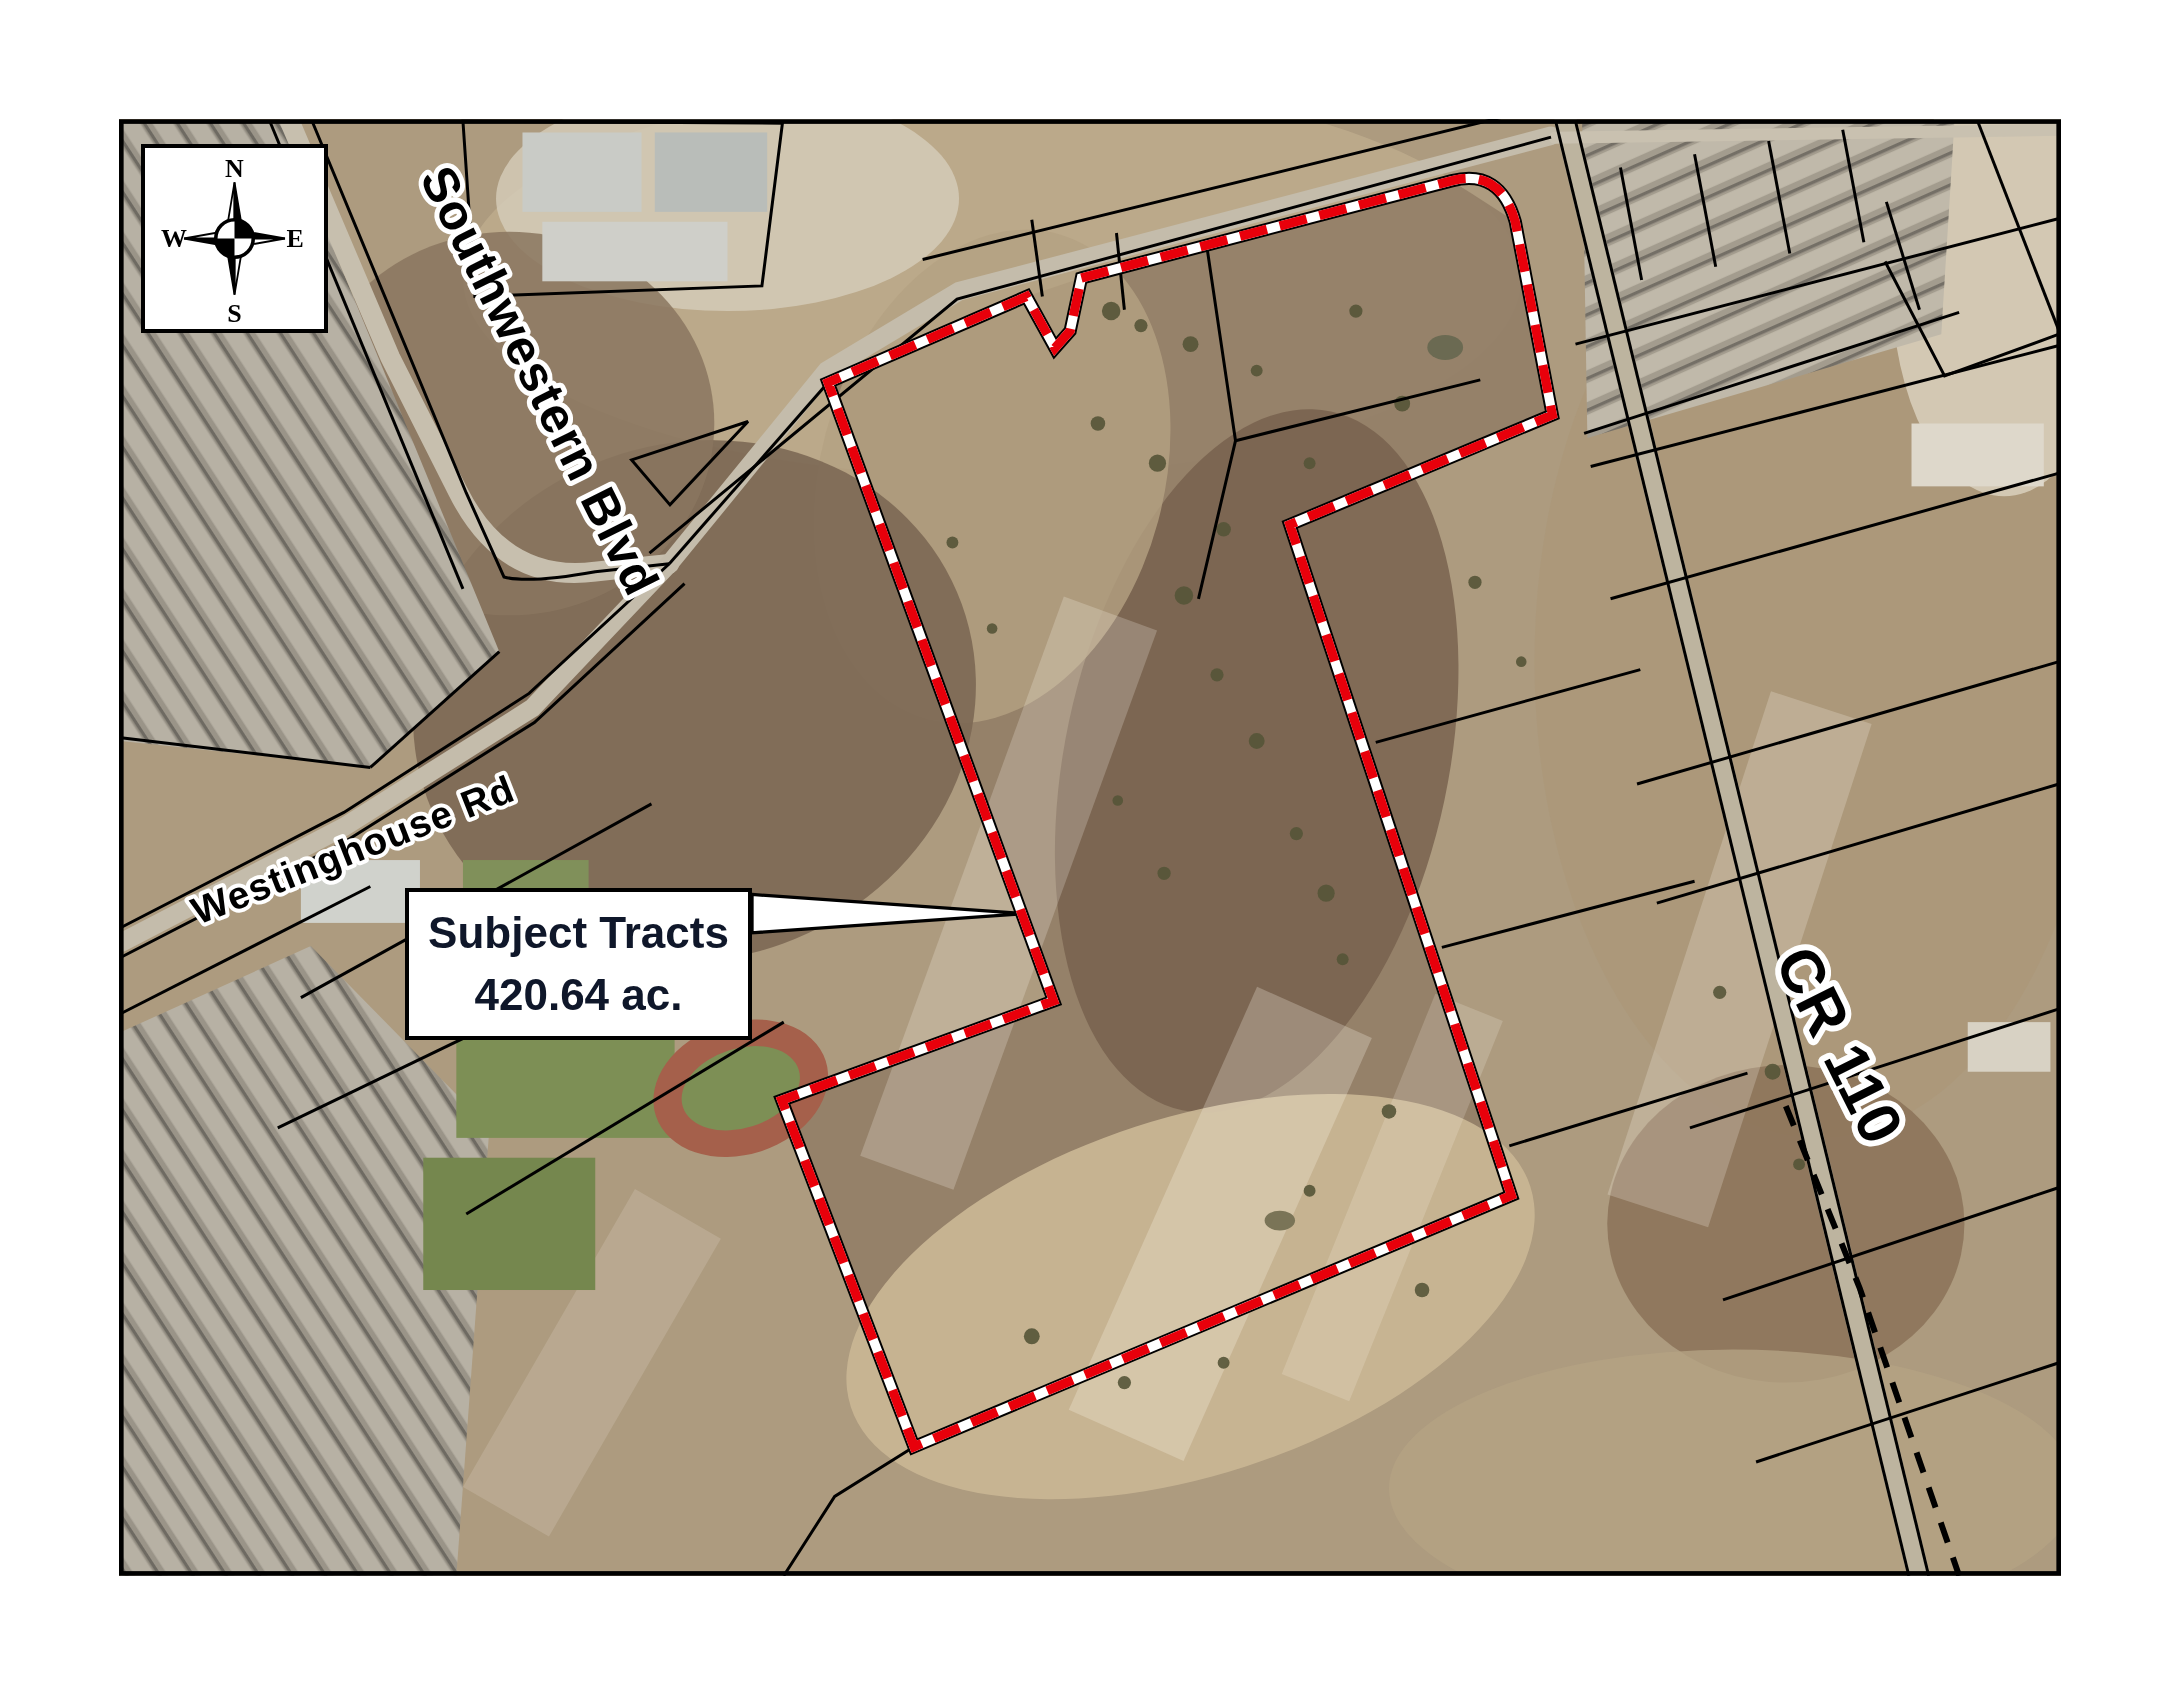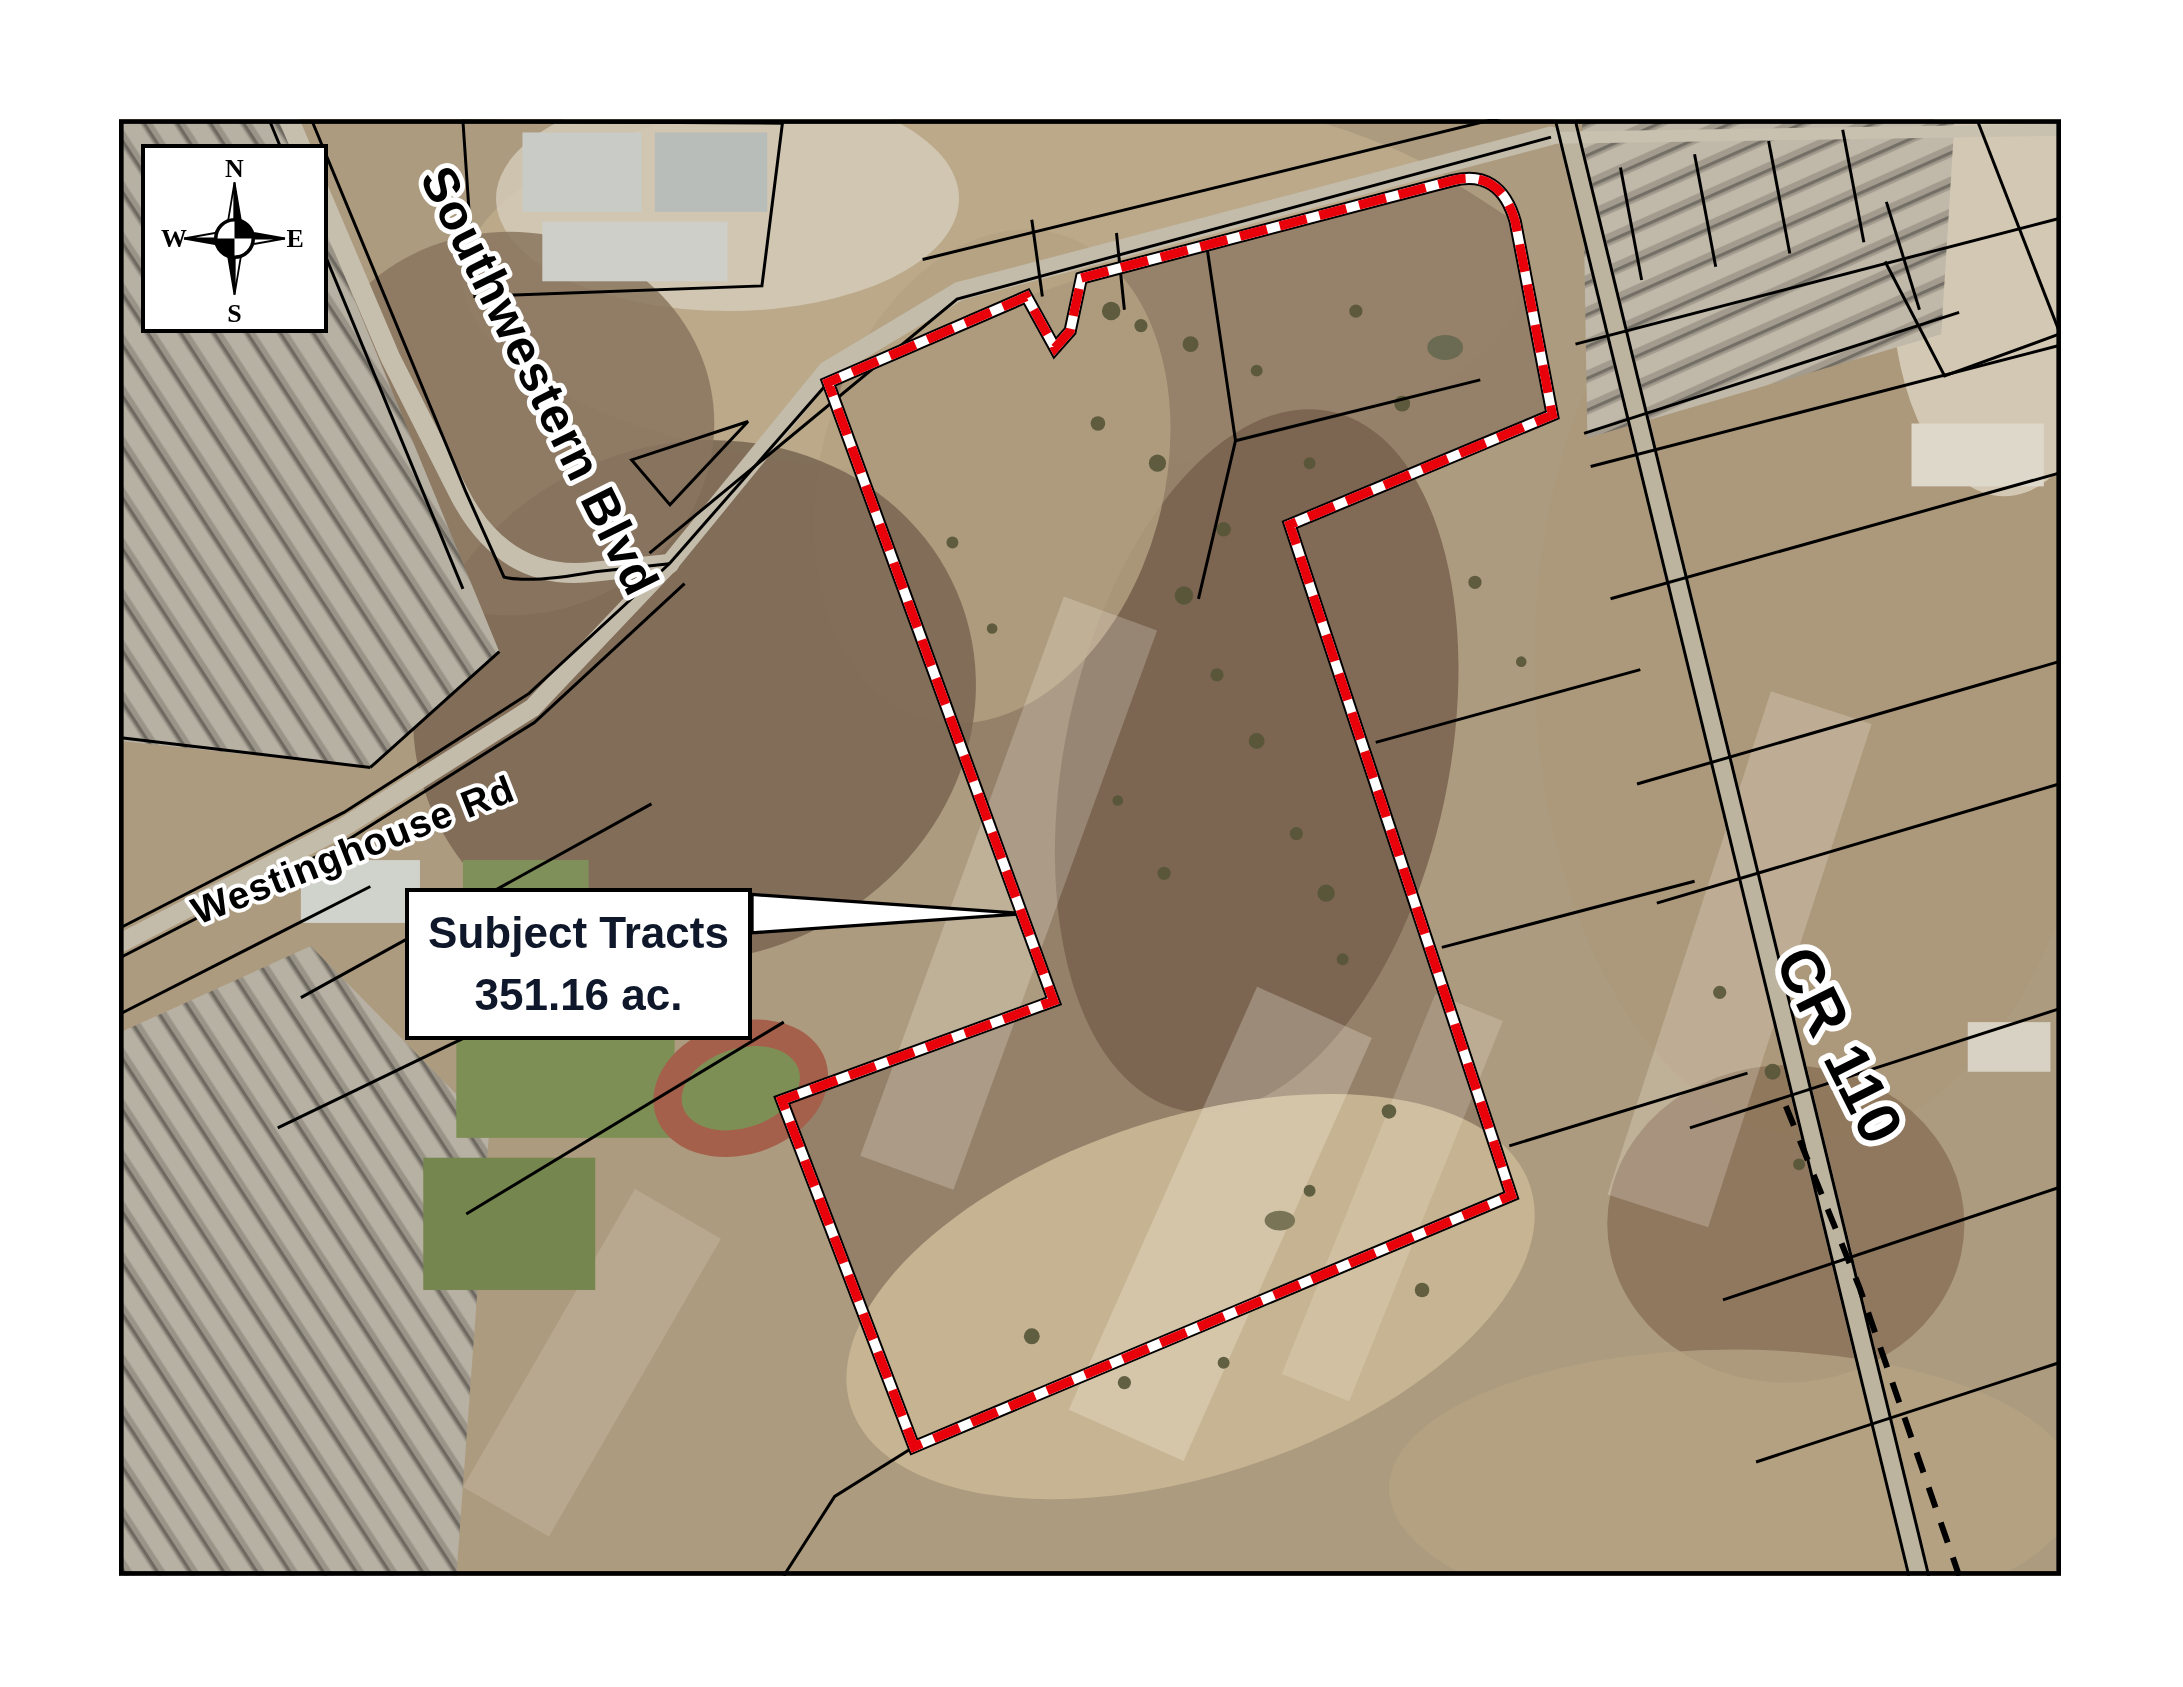--- a/index.html
+++ b/index.html
@@ -201,16 +201,16 @@
       <path d="M100,120 L100,146 A26,26 0 0 1 74,120 Z" fill="#000000"></path>
       <text x="100" y="34" font-size="36" text-anchor="middle">N</text>
       <text x="100" y="236" font-size="36" text-anchor="middle">S</text>
       <text x="16" y="132" font-size="36" text-anchor="middle">W</text>
       <text x="184" y="132" font-size="36" text-anchor="middle">E</text>
     </svg>
   </div>
 
   <div class="callout-box">
     <div class="l">Subject Tracts</div>
-    <div class="l">351.16 ac.</div>
+    <div class="l">420.64 ac.</div>
   </div>
 </div>
 
 
 </body></html>

